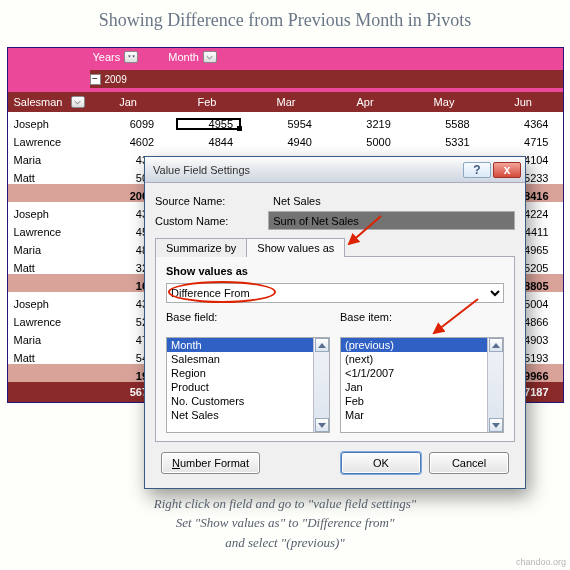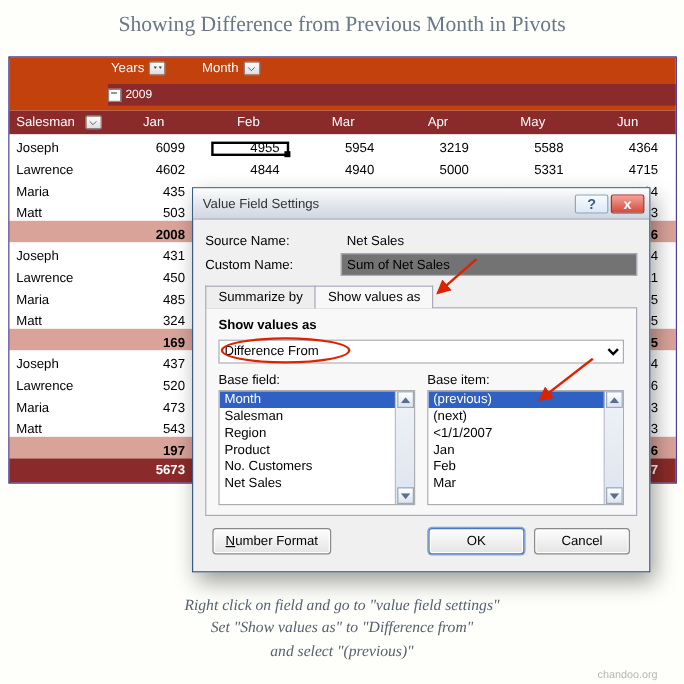--- a/index.html
+++ b/index.html
@@ -21,21 +21,21 @@
     padding: 10px 0 16px;
     font-style: normal;
   }
   .pivot {
     border: 1px solid #25127a;
     width: 557px;
     margin: 0 auto;
     position: relative;
   }
   .topbar {
-    background: #c2410c;
+    background: #ec4899;
     color: #fff;
     height: 44px;
     position: relative;
     text-align: center;
   }
   .topbar .pillrow {
     position: absolute;
     left: 85px;
     top: 3px;
     display: flex;
@@ -127,21 +127,21 @@
     height:20px;
     align-items:center;
     background:#8b2a2a;
     color:#fff;
     font-weight:bold;
   }
 
   
   .dialog {
     position: absolute;
-    left: 160px;
+    left: 144px;
     top: 156px;
     width: 382px;
     background: #f0f0f0;
     border: 1px solid #3a5b84;
     box-shadow: 4px 8px 18px rgba(0,0,0,0.4);
     font-size: 11px;
   }
   .titlebar {
     height: 26px;
     background: linear-gradient(#fdfdfd, #e6e9ee 45%, #cfd7e2);
@@ -212,21 +212,21 @@
   .ringed .ring {
     position:absolute;
     left:-4px; top:-3px;
     width: 108px; height: 22px;
     border: 2px solid #d20;
     border-radius: 50%;
     pointer-events:none;
   }
   .twocol { display:flex; gap: 10px; margin-top: 8px;}
   .col { flex:1; }
-  .col .clbl { margin-bottom: 2px; display:block;}
+  .col .clbl { margin-bottom: 14px; display:block;}
   .listbox {
     border: 1px solid #abadb3;
     background:#fff;
     height: 96px;
     overflow:hidden;
     position:relative;
   }
   .listbox .scrolla {
     position:absolute;right:0;top:0;bottom:0;width:16px;
     background: linear-gradient(#f0f3f8,#dde4ee);
@@ -252,21 +252,21 @@
     position: absolute;
     bottom: 18px; left: 0; right: 0;
     text-align: center;
     font-family: Georgia, serif;
     font-style: italic;
     color: #56606e;
     font-size: 13px;
     line-height: 1.5;
   }
   .credit {
-    position:absolute; right:22px; bottom:3px;
+    position:absolute; right:4px; bottom:3px;
     font-size:9px; color:#b6b6b6;
   }
   
   .arrow { position:absolute; pointer-events:none; }
   .arrow svg { overflow:visible; }
 </style>
 </head>
 <body>
 
 <div class="page-title">Showing Difference from Previous Month in Pivots</div>

